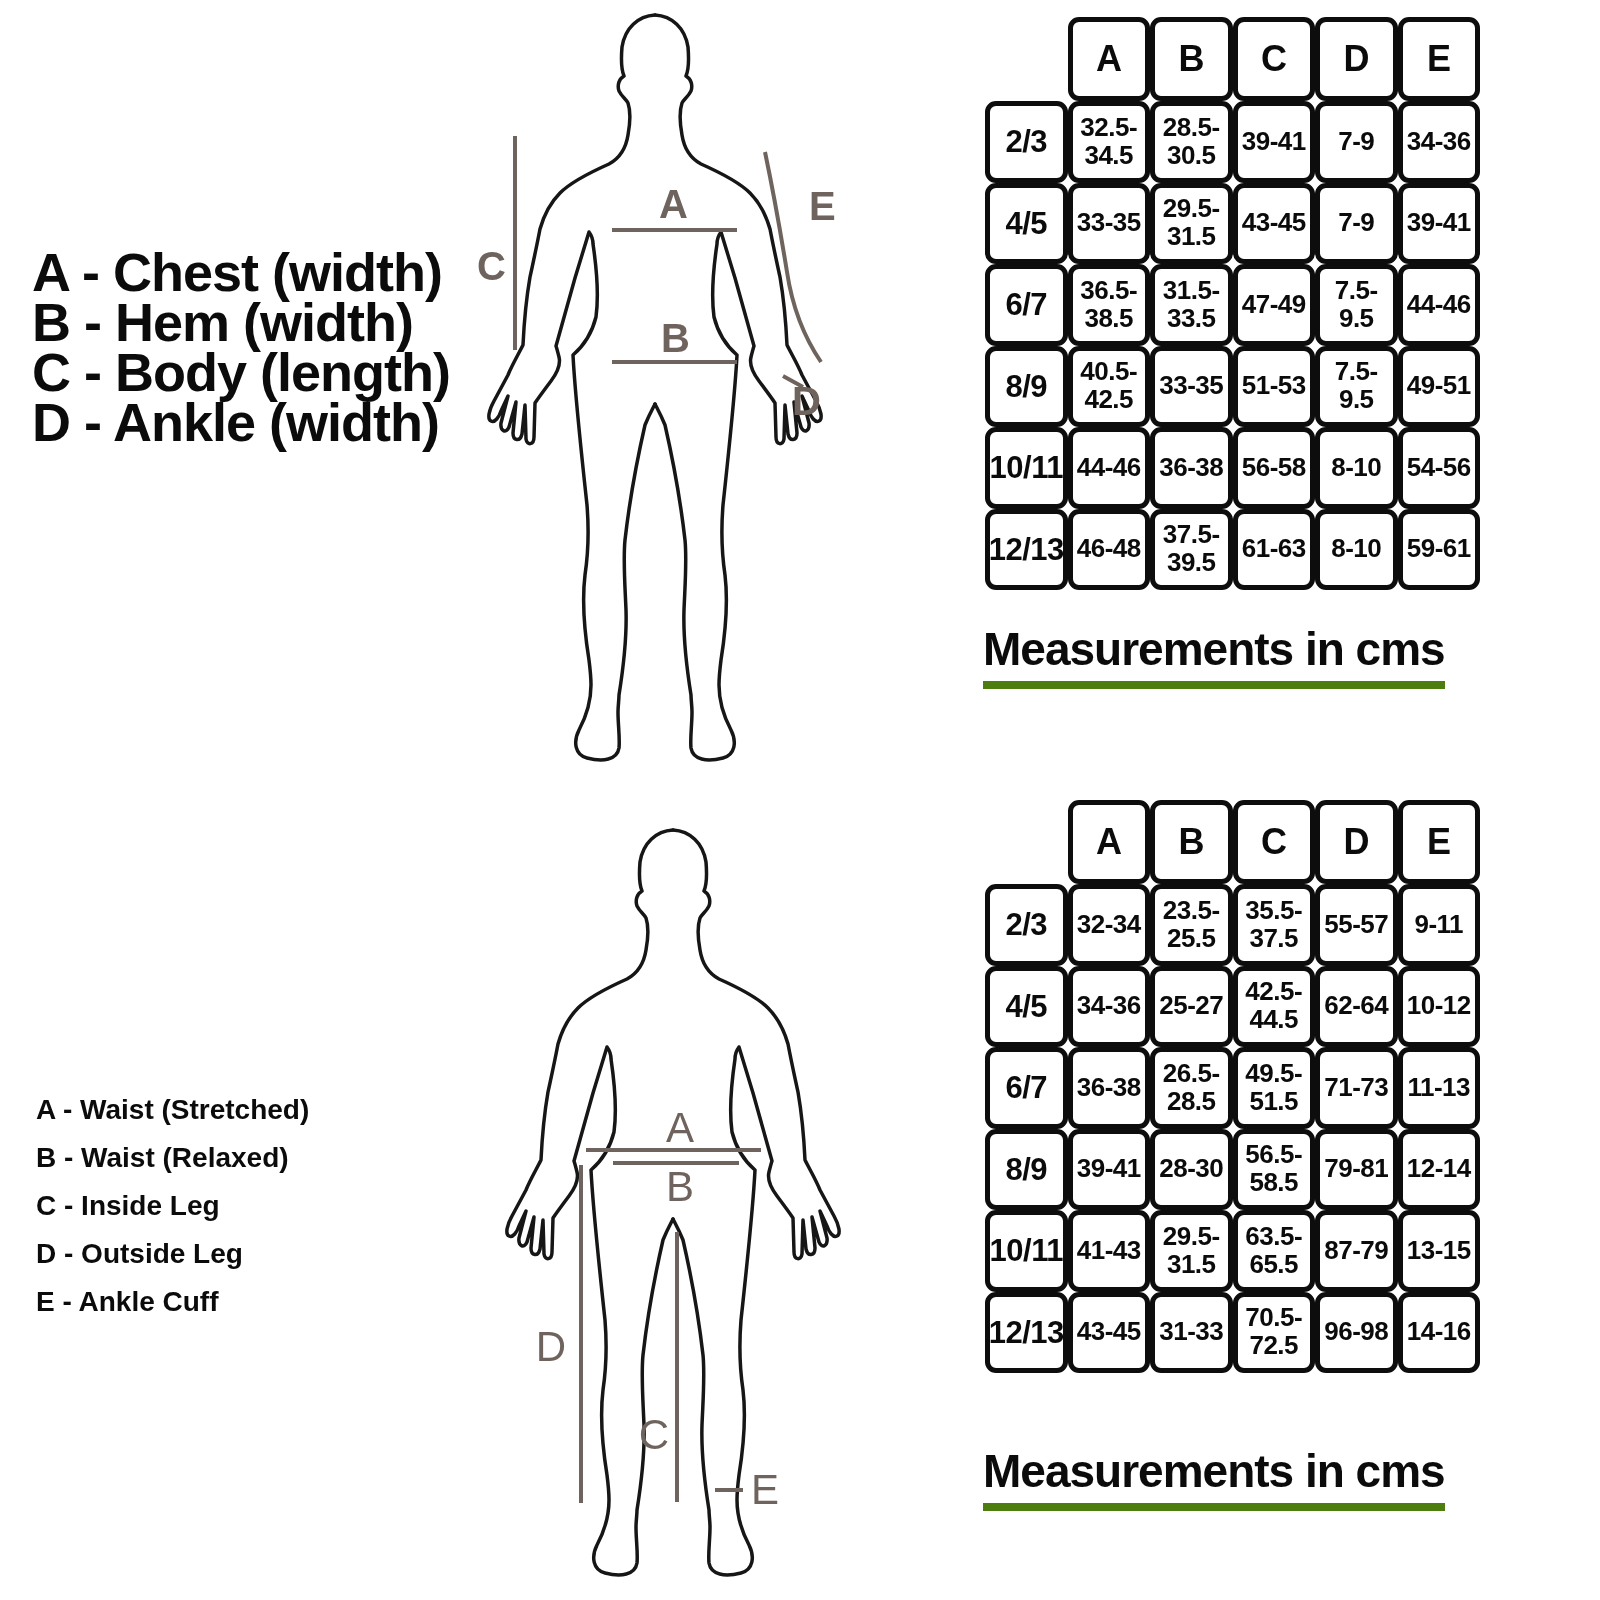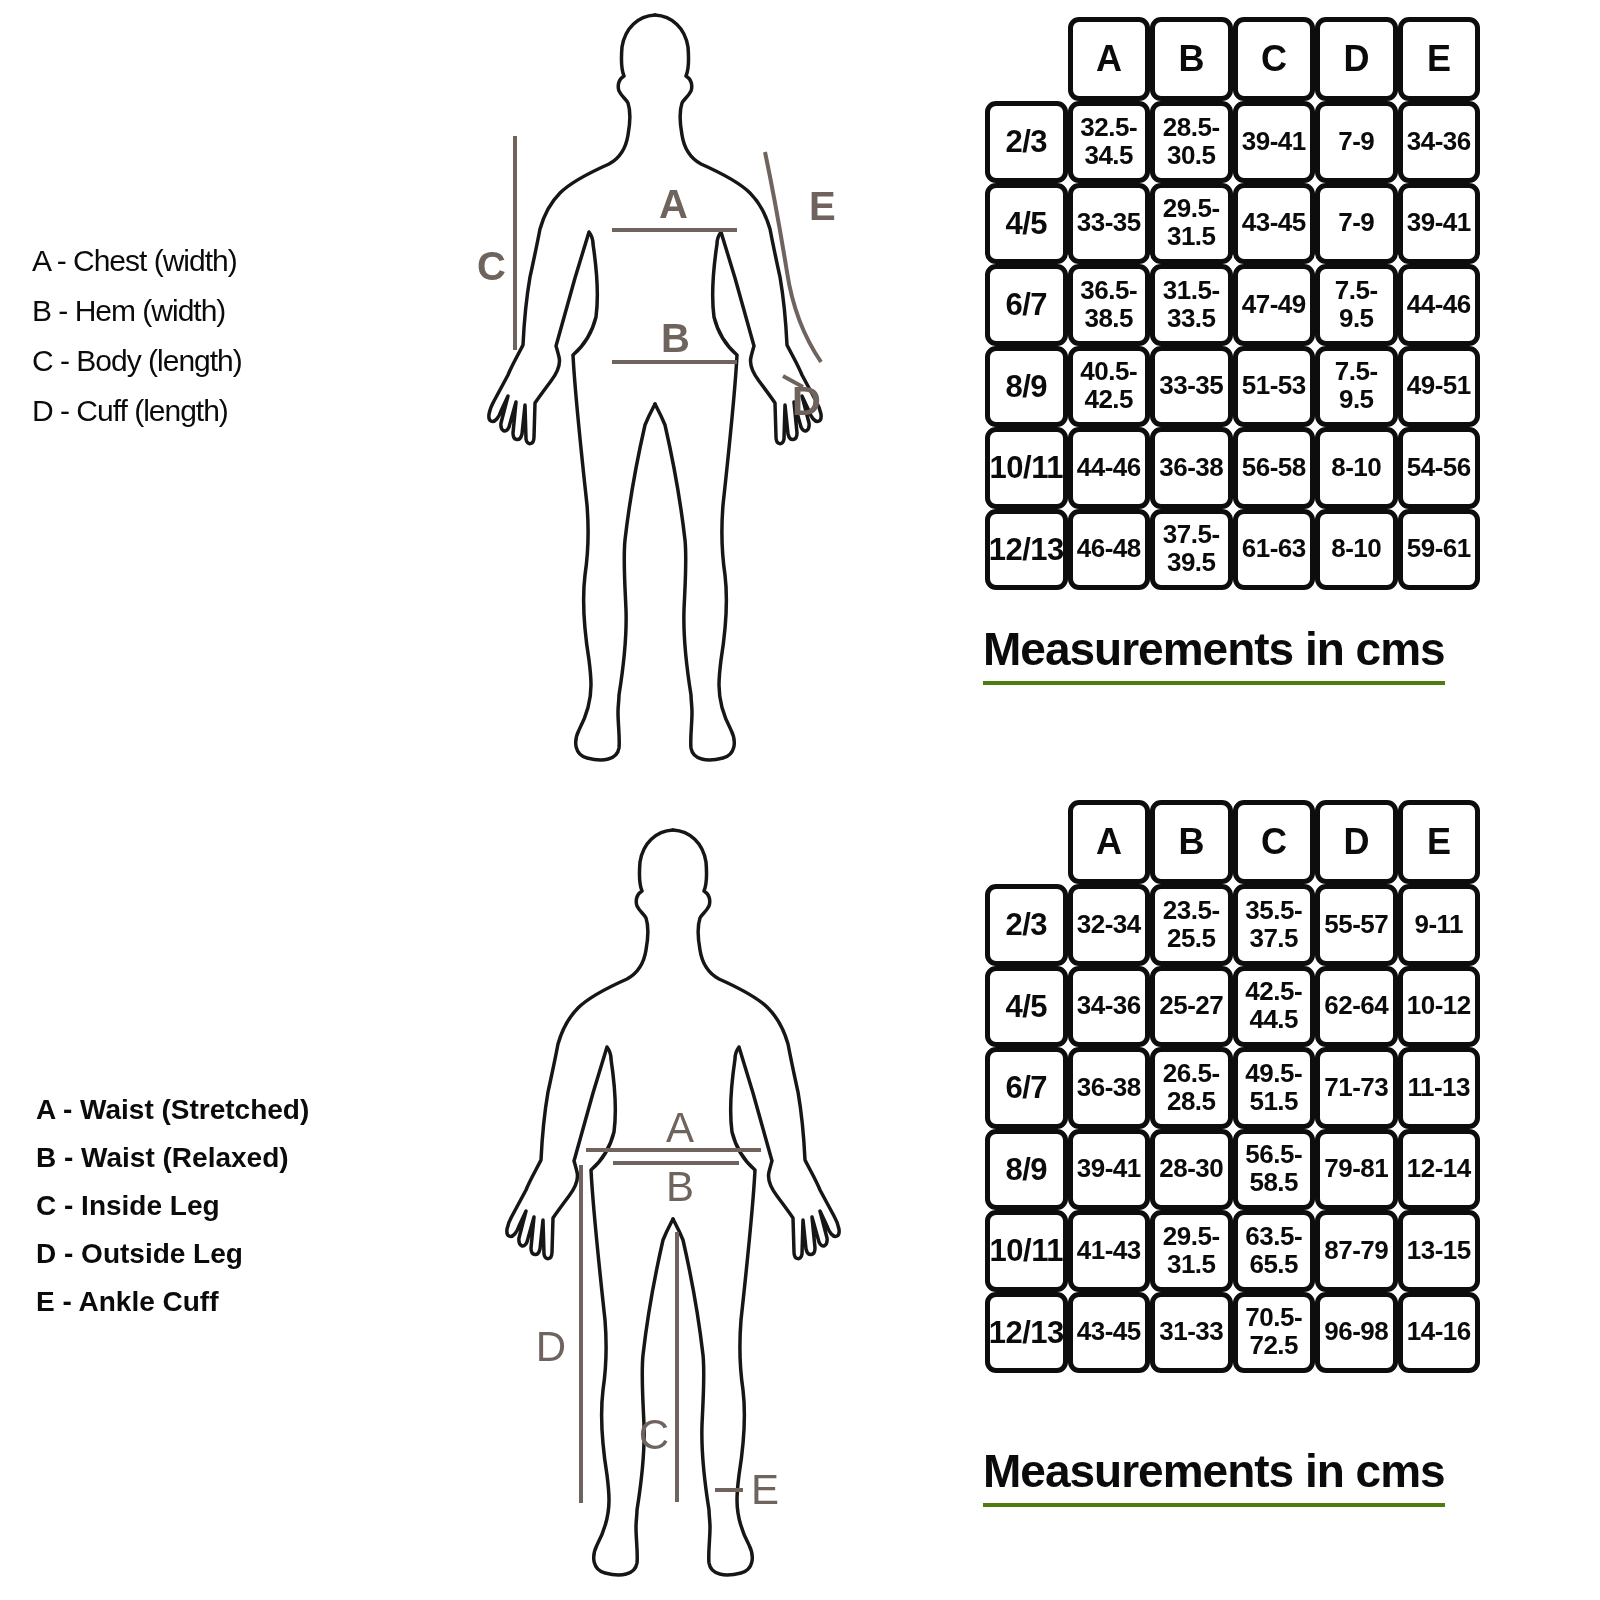--- a/index.html
+++ b/index.html
@@ -1,21 +1,21 @@
 <!DOCTYPE html>
 <html><head>
 <meta charset="utf-8">
 <style>
   html,body{margin:0;padding:0;background:#fff;}
   .page{position:relative;width:1600px;height:1600px;background:#ffffff;overflow:hidden;
         font-family:"Liberation Sans",sans-serif;color:#0b0b0b;}
 
   
   .legend{position:absolute;color:#0b0b0b;}
-  .legend-top{left:32px;top:236px;font-size:30px;line-height:50px;font-weight:400;letter-spacing:-1px;}
+  .legend-top{left:32px;top:247px;font-size:54px;line-height:50px;font-weight:700;letter-spacing:-1px;}
   .legend-bottom{left:36px;top:1086px;font-size:28px;line-height:48px;font-weight:700;}
   .legend-line{white-space:nowrap;}
 
   
   .figure{position:absolute;}
   .fig1{left:435px;top:0px;}
   .fig2{left:453px;top:815px;}
   .outline{stroke:#161616;stroke-width:3.5;fill:none;stroke-linecap:round;stroke-linejoin:round;}
   .ann line,.ann path{stroke:#6f645d;stroke-width:4;fill:none;stroke-linecap:butt;}
   .ann text{font-family:"Liberation Sans",sans-serif;fill:#6f645d;}
@@ -30,21 +30,21 @@
   .cell{border:5px solid #0d0d0d;border-radius:11px;background:#fff;
         display:flex;align-items:center;justify-content:center;text-align:center;
         font-weight:700;font-size:26px;line-height:1.07;letter-spacing:-0.5px;
         color:#0b0b0b;padding:0 2px;box-sizing:border-box;}
   .cell.corner{border:none;background:transparent;border-radius:0;}
   .cell.head{font-size:36px;}
   .cell.rowlabel{font-size:31px;white-space:nowrap;}
 
   
   .caption{position:absolute;display:inline-block;font-size:46px;font-weight:700;
-           letter-spacing:-1px;color:#0b0b0b;border-bottom:4px solid #4d7c0f;padding-bottom:5px;}
+           letter-spacing:-1px;color:#0b0b0b;border-bottom:8px solid #4d7c0f;padding-bottom:5px;}
   .cap-top{left:983px;top:622px;}
   .cap-bottom{left:983px;top:1444px;}
 </style>
 </head>
 <body>
 
 <div class="page">
 
   <svg width="0" height="0" style="position:absolute" aria-hidden="true">
     <defs>
@@ -71,21 +71,21 @@
         C257,706 256,700 256,695
         C252,670 248,640 249,610 C250,585 252,560 250,540
         C246,505 238,460 230,425 C226,415 222,408 220,404"></path>
     </defs>
   </svg>
 
   <div class="legend legend-top">
       <div class="legend-line">A - Chest (width)</div>
       <div class="legend-line">B - Hem (width)</div>
       <div class="legend-line">C - Body (length)</div>
-      <div class="legend-line">D - Cuff (length)</div>
+      <div class="legend-line">D - Ankle (width)</div>
     </div>
 
   <svg class="figure fig1" width="440" height="780" viewBox="0 0 440 780">
     <g>
       <use href="#body-half" class="outline"></use>
       <use href="#body-half" class="outline" transform="translate(440,0) scale(-1,1)"></use>
     </g>
     <g class="ann">
       <line x1="80" y1="136" x2="80" y2="350"></line>
       <text x="70" y="280" text-anchor="end">C</text>

